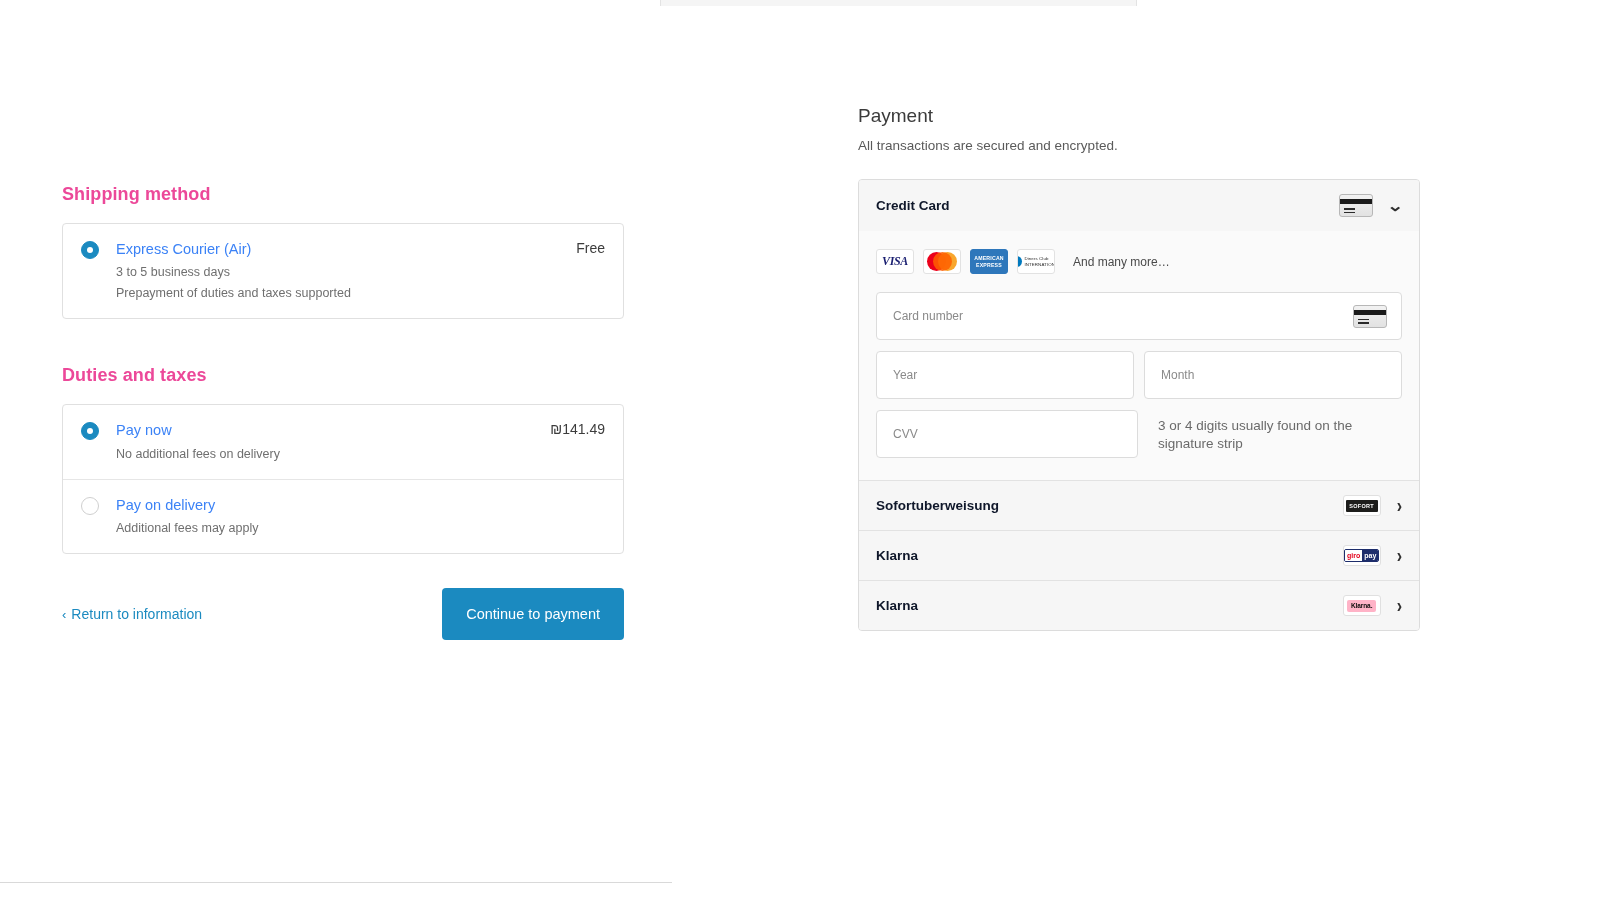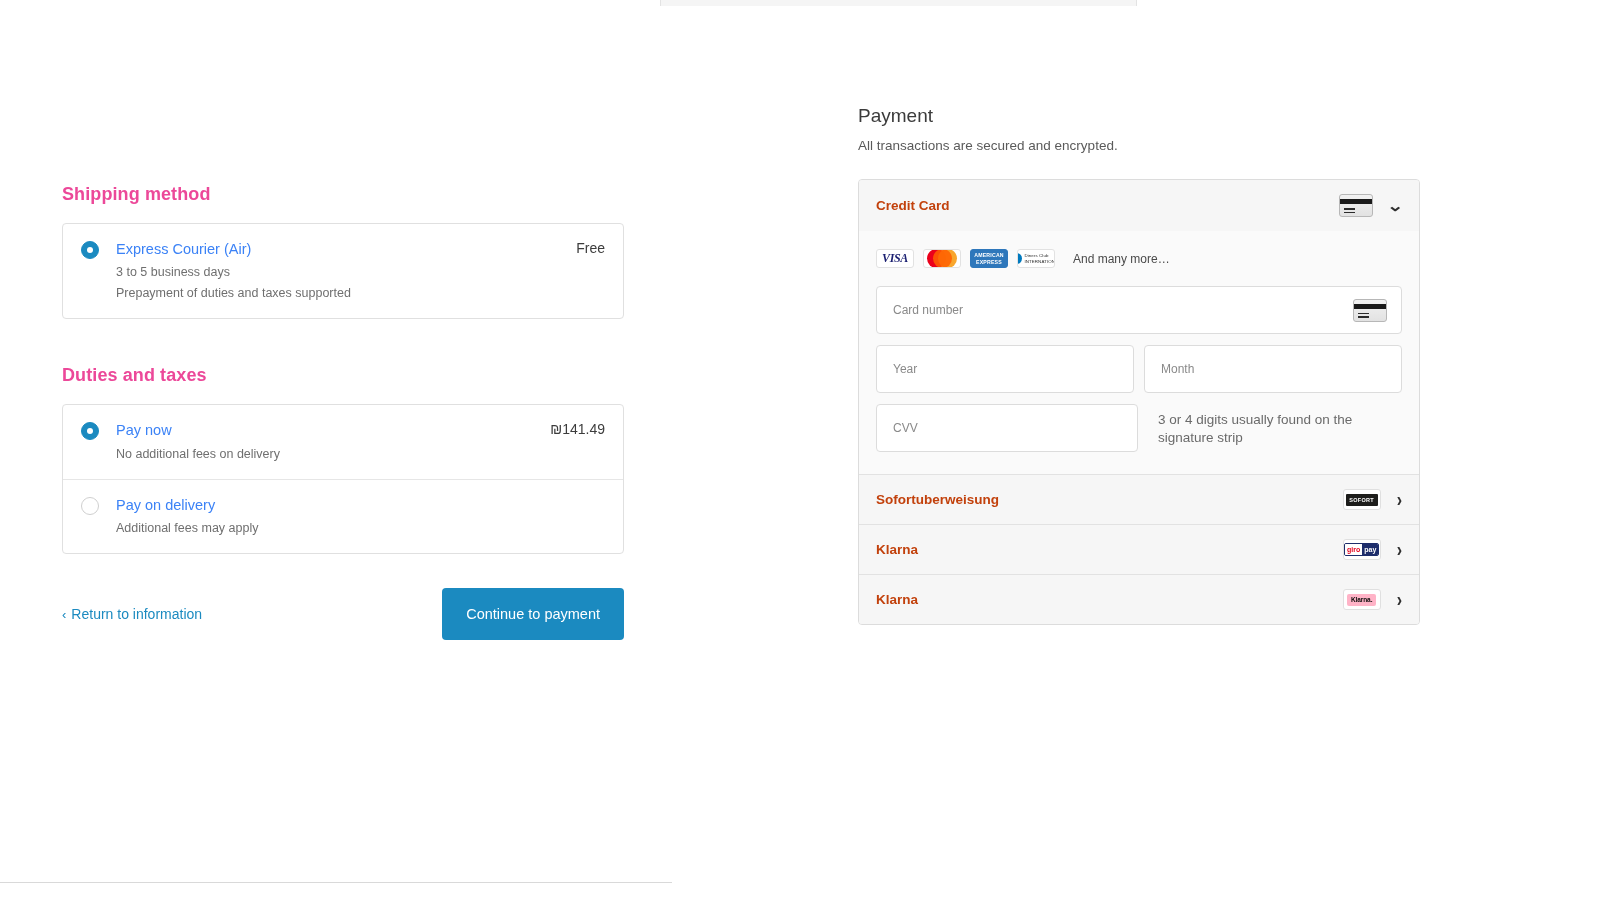--- a/index.html
+++ b/index.html
@@ -85,31 +85,31 @@
 
   .pay-card {
     margin-top: 26px; border: 1px solid #dcdcdc; border-radius: 4px;
     background: #fafafa; overflow: hidden;
   }
   .pm-head {
     display: flex; align-items: center; padding: 14px 17px;
     background: #f6f6f6; cursor: pointer; min-height: 50px;
   }
   .pm-head.collapsed { background: #f6f6f6; border-top: 1px solid #e2e2e2; }
-  .pm-name { flex: 1 1 auto; font-size: 13.5px; font-weight: bold; color: #c2410c; }
+  .pm-name { flex: 1 1 auto; font-size: 13.5px; font-weight: bold; color: #0f172a; }
   .pm-right { flex: 0 0 auto; display: flex; align-items: center; gap: 16px; }
   .chev { color: #333; font-size: 16px; line-height: 1; }
   .chev-down { font-weight: bold; font-size: 15px; color: #2f2f2f; transform: scaleX(1.35); }
   .chev-right { font-weight: bold; font-size: 16px; color: #2f2f2f; transform: scaleY(1.25); }
 
   .pm-body { background: #fafafa; padding: 14px 17px 22px 17px; }
 
   .brand-row { display: flex; align-items: center; gap: 9px; margin: 4px 0 18px 0; }
   .brand {
-    width: 38px; height: 19px; border: 1px solid #e2e2e2; border-radius: 3px;
+    width: 38px; height: 25px; border: 1px solid #e2e2e2; border-radius: 3px;
     background: #fff; display: flex; align-items: center; justify-content: center;
     overflow: hidden;
   }
   .brand.amex { background: #2e77bb; border-color: #2e77bb; }
   .brand-more { font-size: 12px; color: #4a4a4a; margin-left: 9px; }
 
   .visa-txt {
     font-family: "Liberation Serif", serif; font-weight: bold; font-style: italic;
     font-size: 12px; color: #1a1f71; letter-spacing: -.3px;
   }

